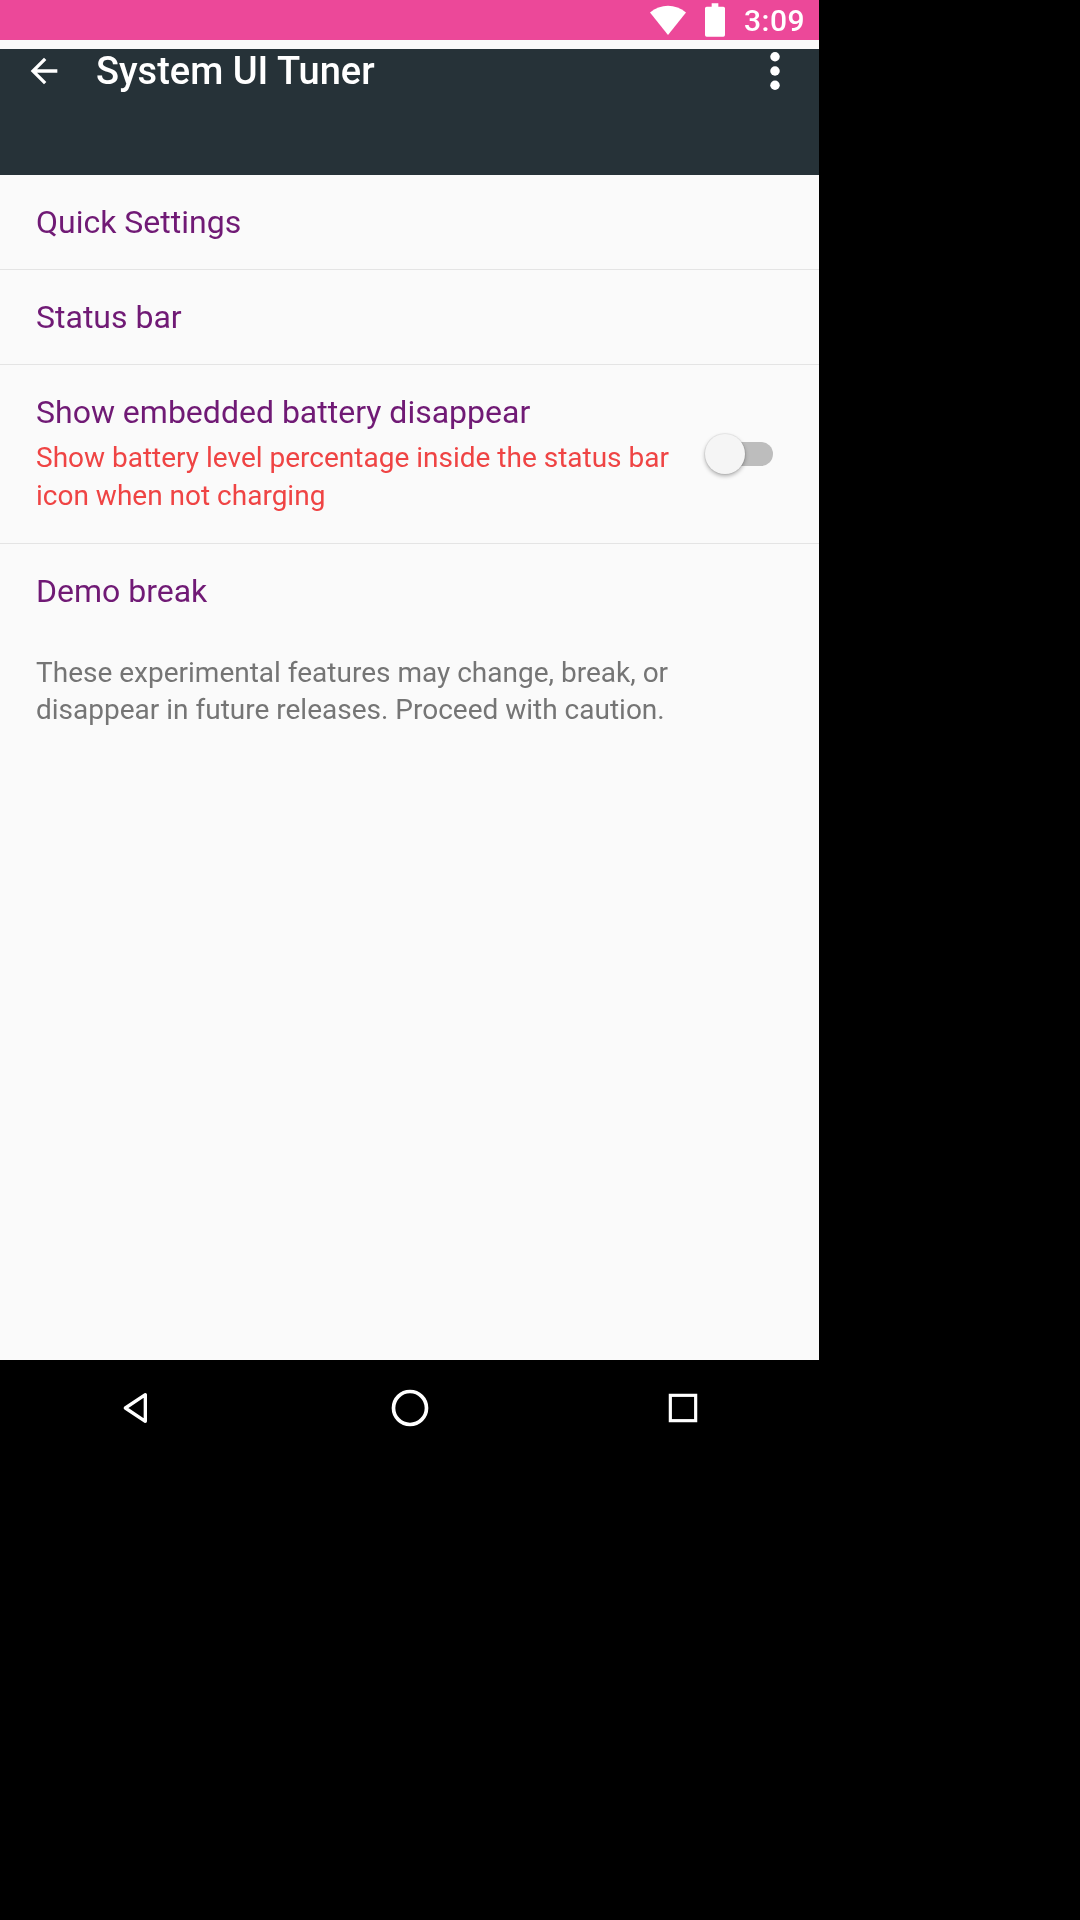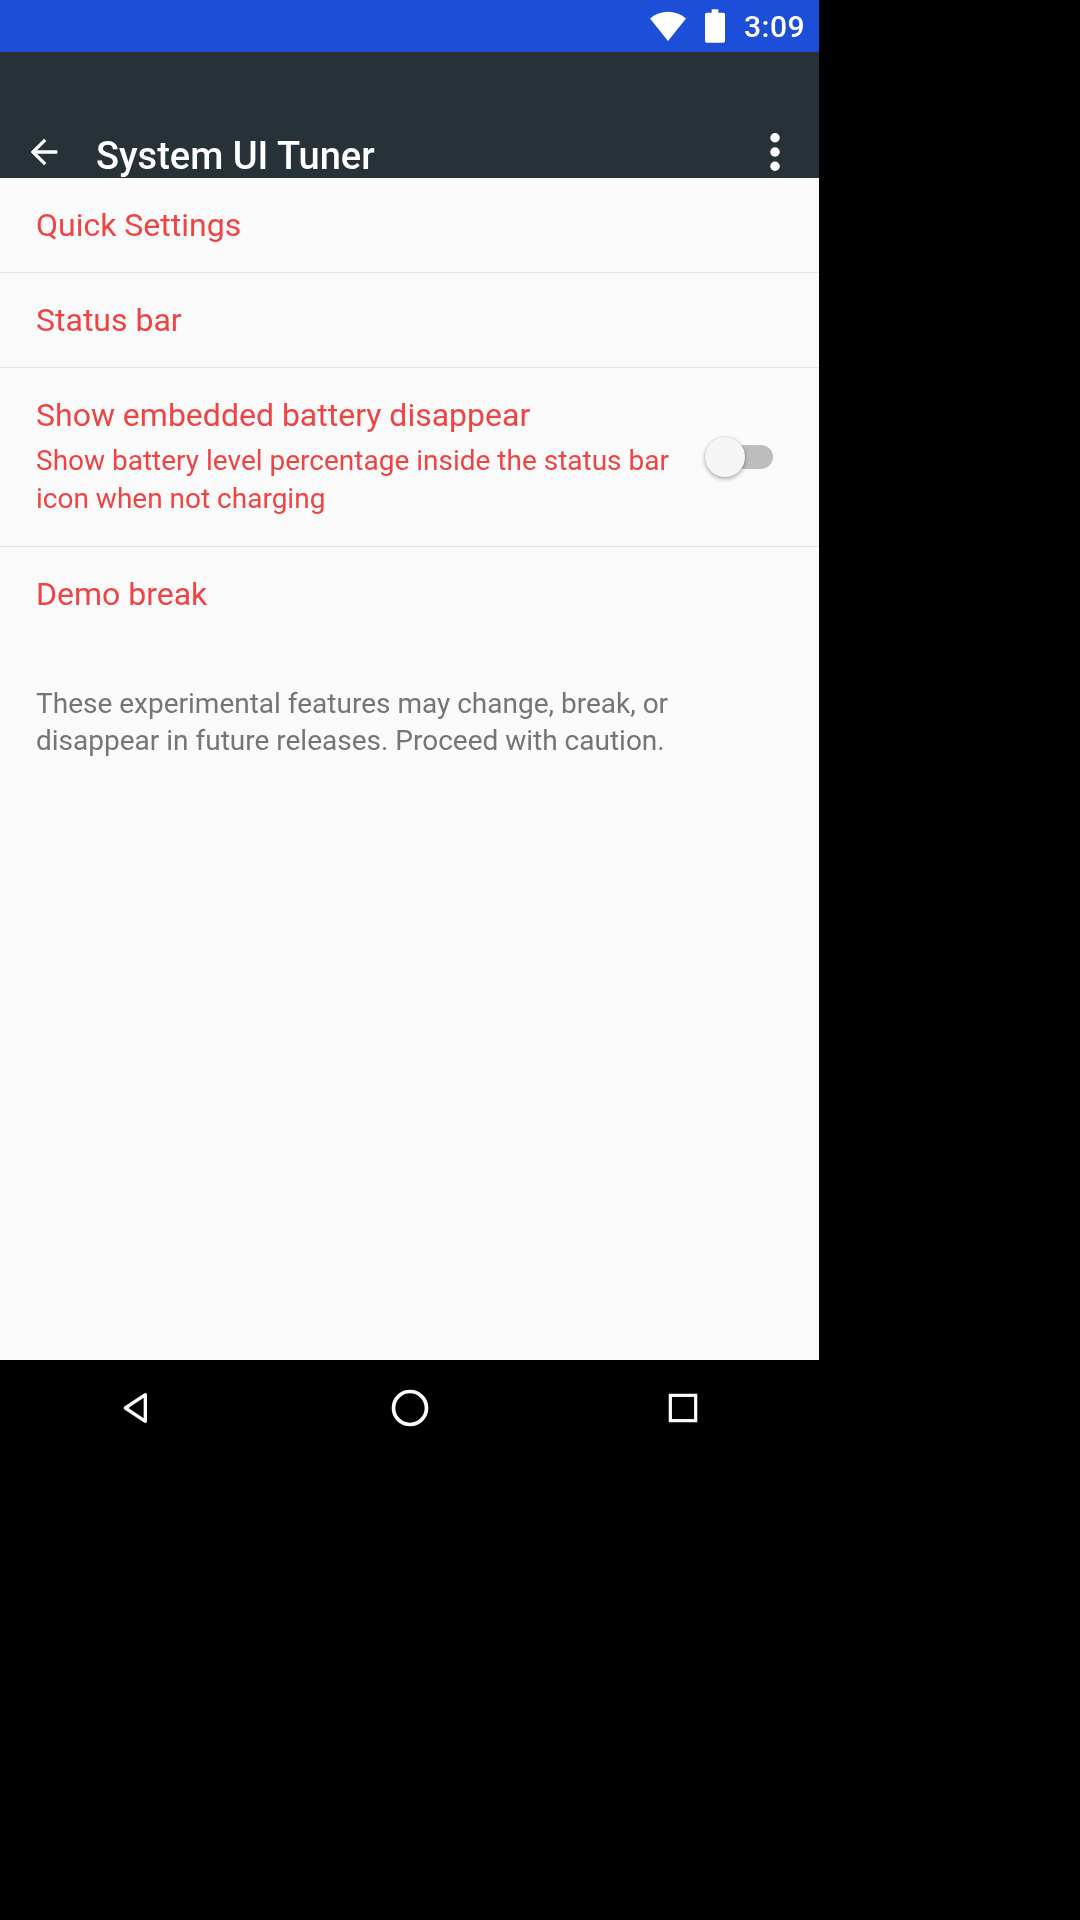--- a/index.html
+++ b/index.html
@@ -1,37 +1,37 @@
 <!DOCTYPE html>
 <html><head>
   <meta charset="utf-8">
   <style>
     * { margin: 0; padding: 0; box-sizing: border-box; -webkit-tap-highlight-color: transparent; }
     html, body { width: 819px; height: 1456px; overflow: hidden; font-family: Roboto, "Helvetica Neue", Arial, sans-serif; background: #000; }
     .screen { width: 819px; height: 1456px; display: flex; flex-direction: column; background: #fafafa; position: relative; }
 
     
-    .sysbar { height: 52px; background: #1d4ed8; display: flex; align-items: center; justify-content: flex-end; padding: 0 14px; gap: 19px; color: #fff; }
+    .sysbar { height: 40px; background: #ec4899; display: flex; align-items: center; justify-content: flex-end; padding: 0 14px; gap: 19px; color: #fff; }
     .sysbar .time { font-size: 30px; font-weight: 500; letter-spacing: 0.5px; }
     .sysbar svg { display: block; }
 
     
-    .appbar { height: 126px; background: #263238; display: flex; align-items: flex-end; color: #fff; padding: 0 20px; }
+    .appbar { height: 126px; background: #263238; display: flex; align-items: flex-start; color: #fff; padding: 0 20px; margin-top: 9px; }
     .appbar .back { width: 48px; height: 48px; display:flex; align-items:center; justify-content:center; }
     .appbar .title { flex: 1; font-size: 38px; font-weight: 500; margin-left: 28px; }
     .appbar .overflow { width: 48px; height: 48px; display:flex; align-items:center; justify-content:center; }
 
     
     .content { flex: 1; background: #fafafa; overflow-y: auto; }
     .row { padding: 28px 36px; border-bottom: 1px solid #e4e4e4; display:flex; align-items:center; }
     .row.noborder { border-bottom: none; }
     .row .texts { flex: 1; min-width: 0; }
-    .row .title { font-size: 32px; color: #ef4444; }
+    .row .title { font-size: 32px; color: #701a75; }
     .row .sub { font-size: 28px; color: #ef4444; margin-top: 8px; line-height: 1.35; }
-    .row .footer { font-size: 28px; color: #757575; line-height: 1.35; margin-top: 28px; }
+    .row .footer { font-size: 28px; color: #757575; line-height: 1.35; }
 
     
     .switch { width: 72px; height: 40px; position: relative; margin-left: 24px; }
     .switch .track { position:absolute; top:50%; left:0; width:62px; height:24px; border-radius:12px; background:#bdbdbd; transform:translateY(-50%); }
     .switch .thumb { position:absolute; top:50%; left:-6px; width:40px; height:40px; border-radius:50%; background:#f5f5f5; box-shadow:0 2px 4px rgba(0,0,0,0.3), 0 0 0 1px rgba(0,0,0,0.05); transform:translateY(-50%); }
 
     
     .navbar { height: 96px; background: #000; display:flex; align-items:center; justify-content:space-around; }
     .navbtn { width:120px; height:60px; display:flex; align-items:center; justify-content:center; }
     .navbtn svg { display:block; }

